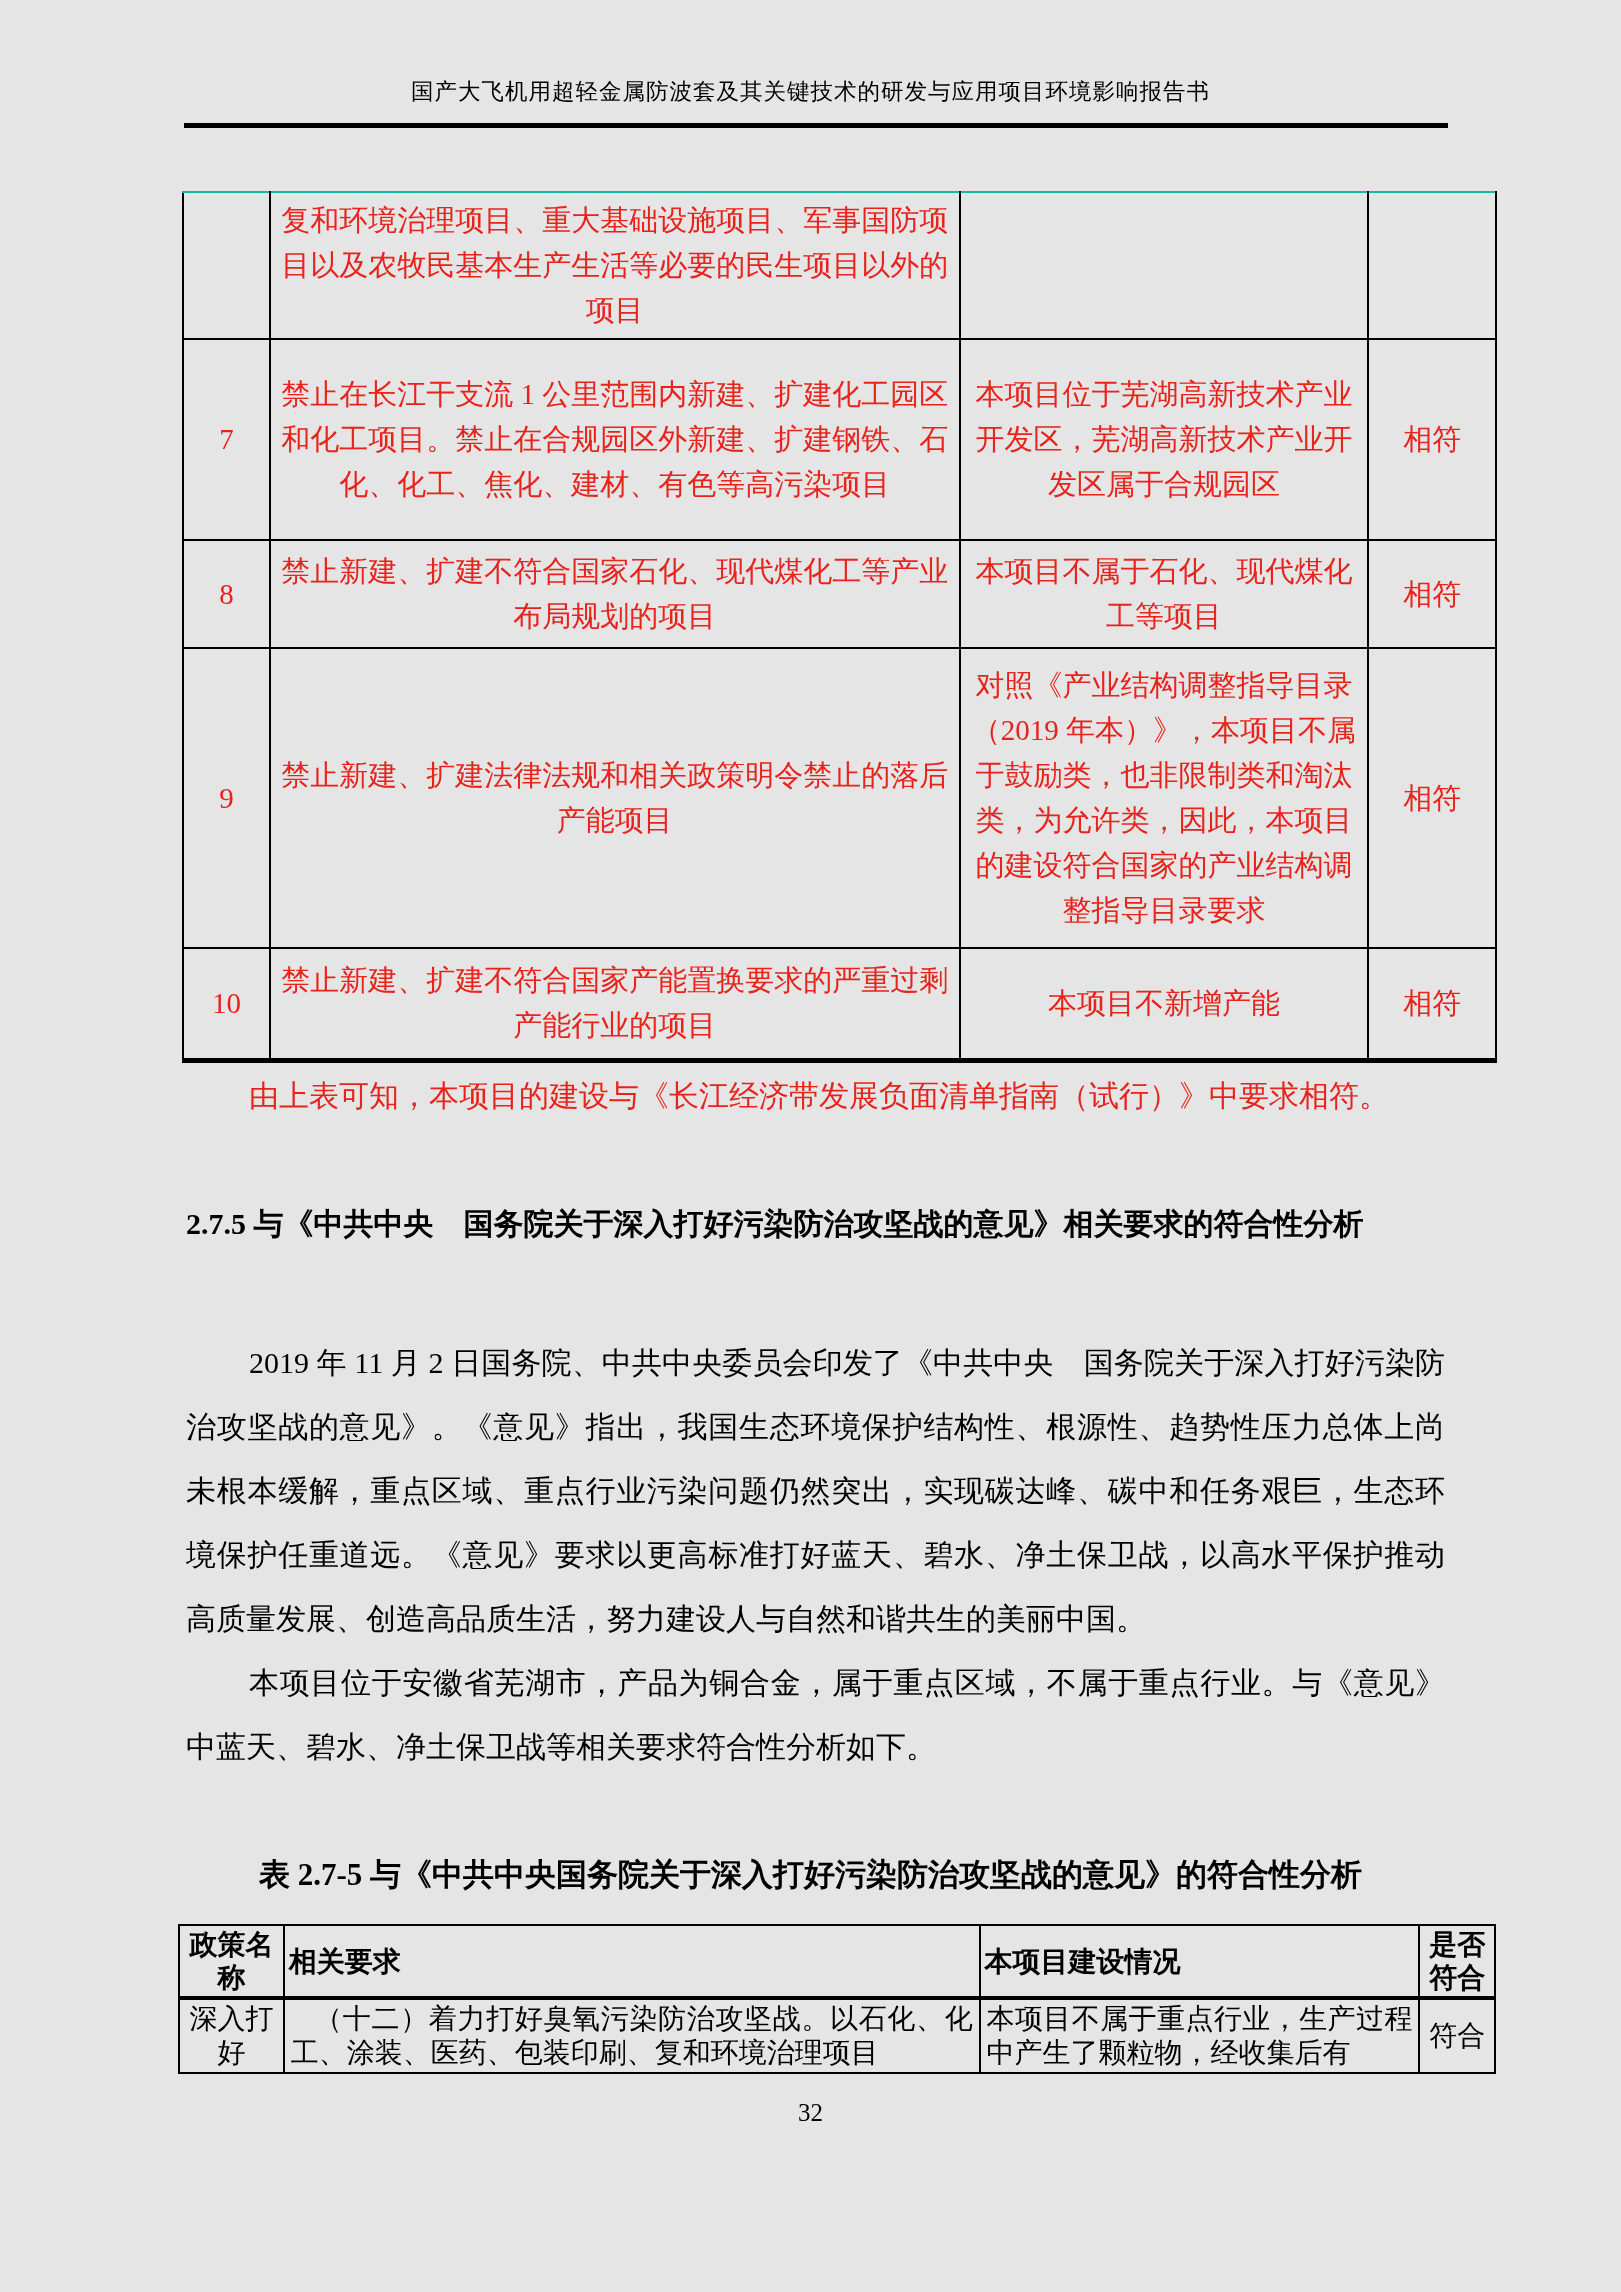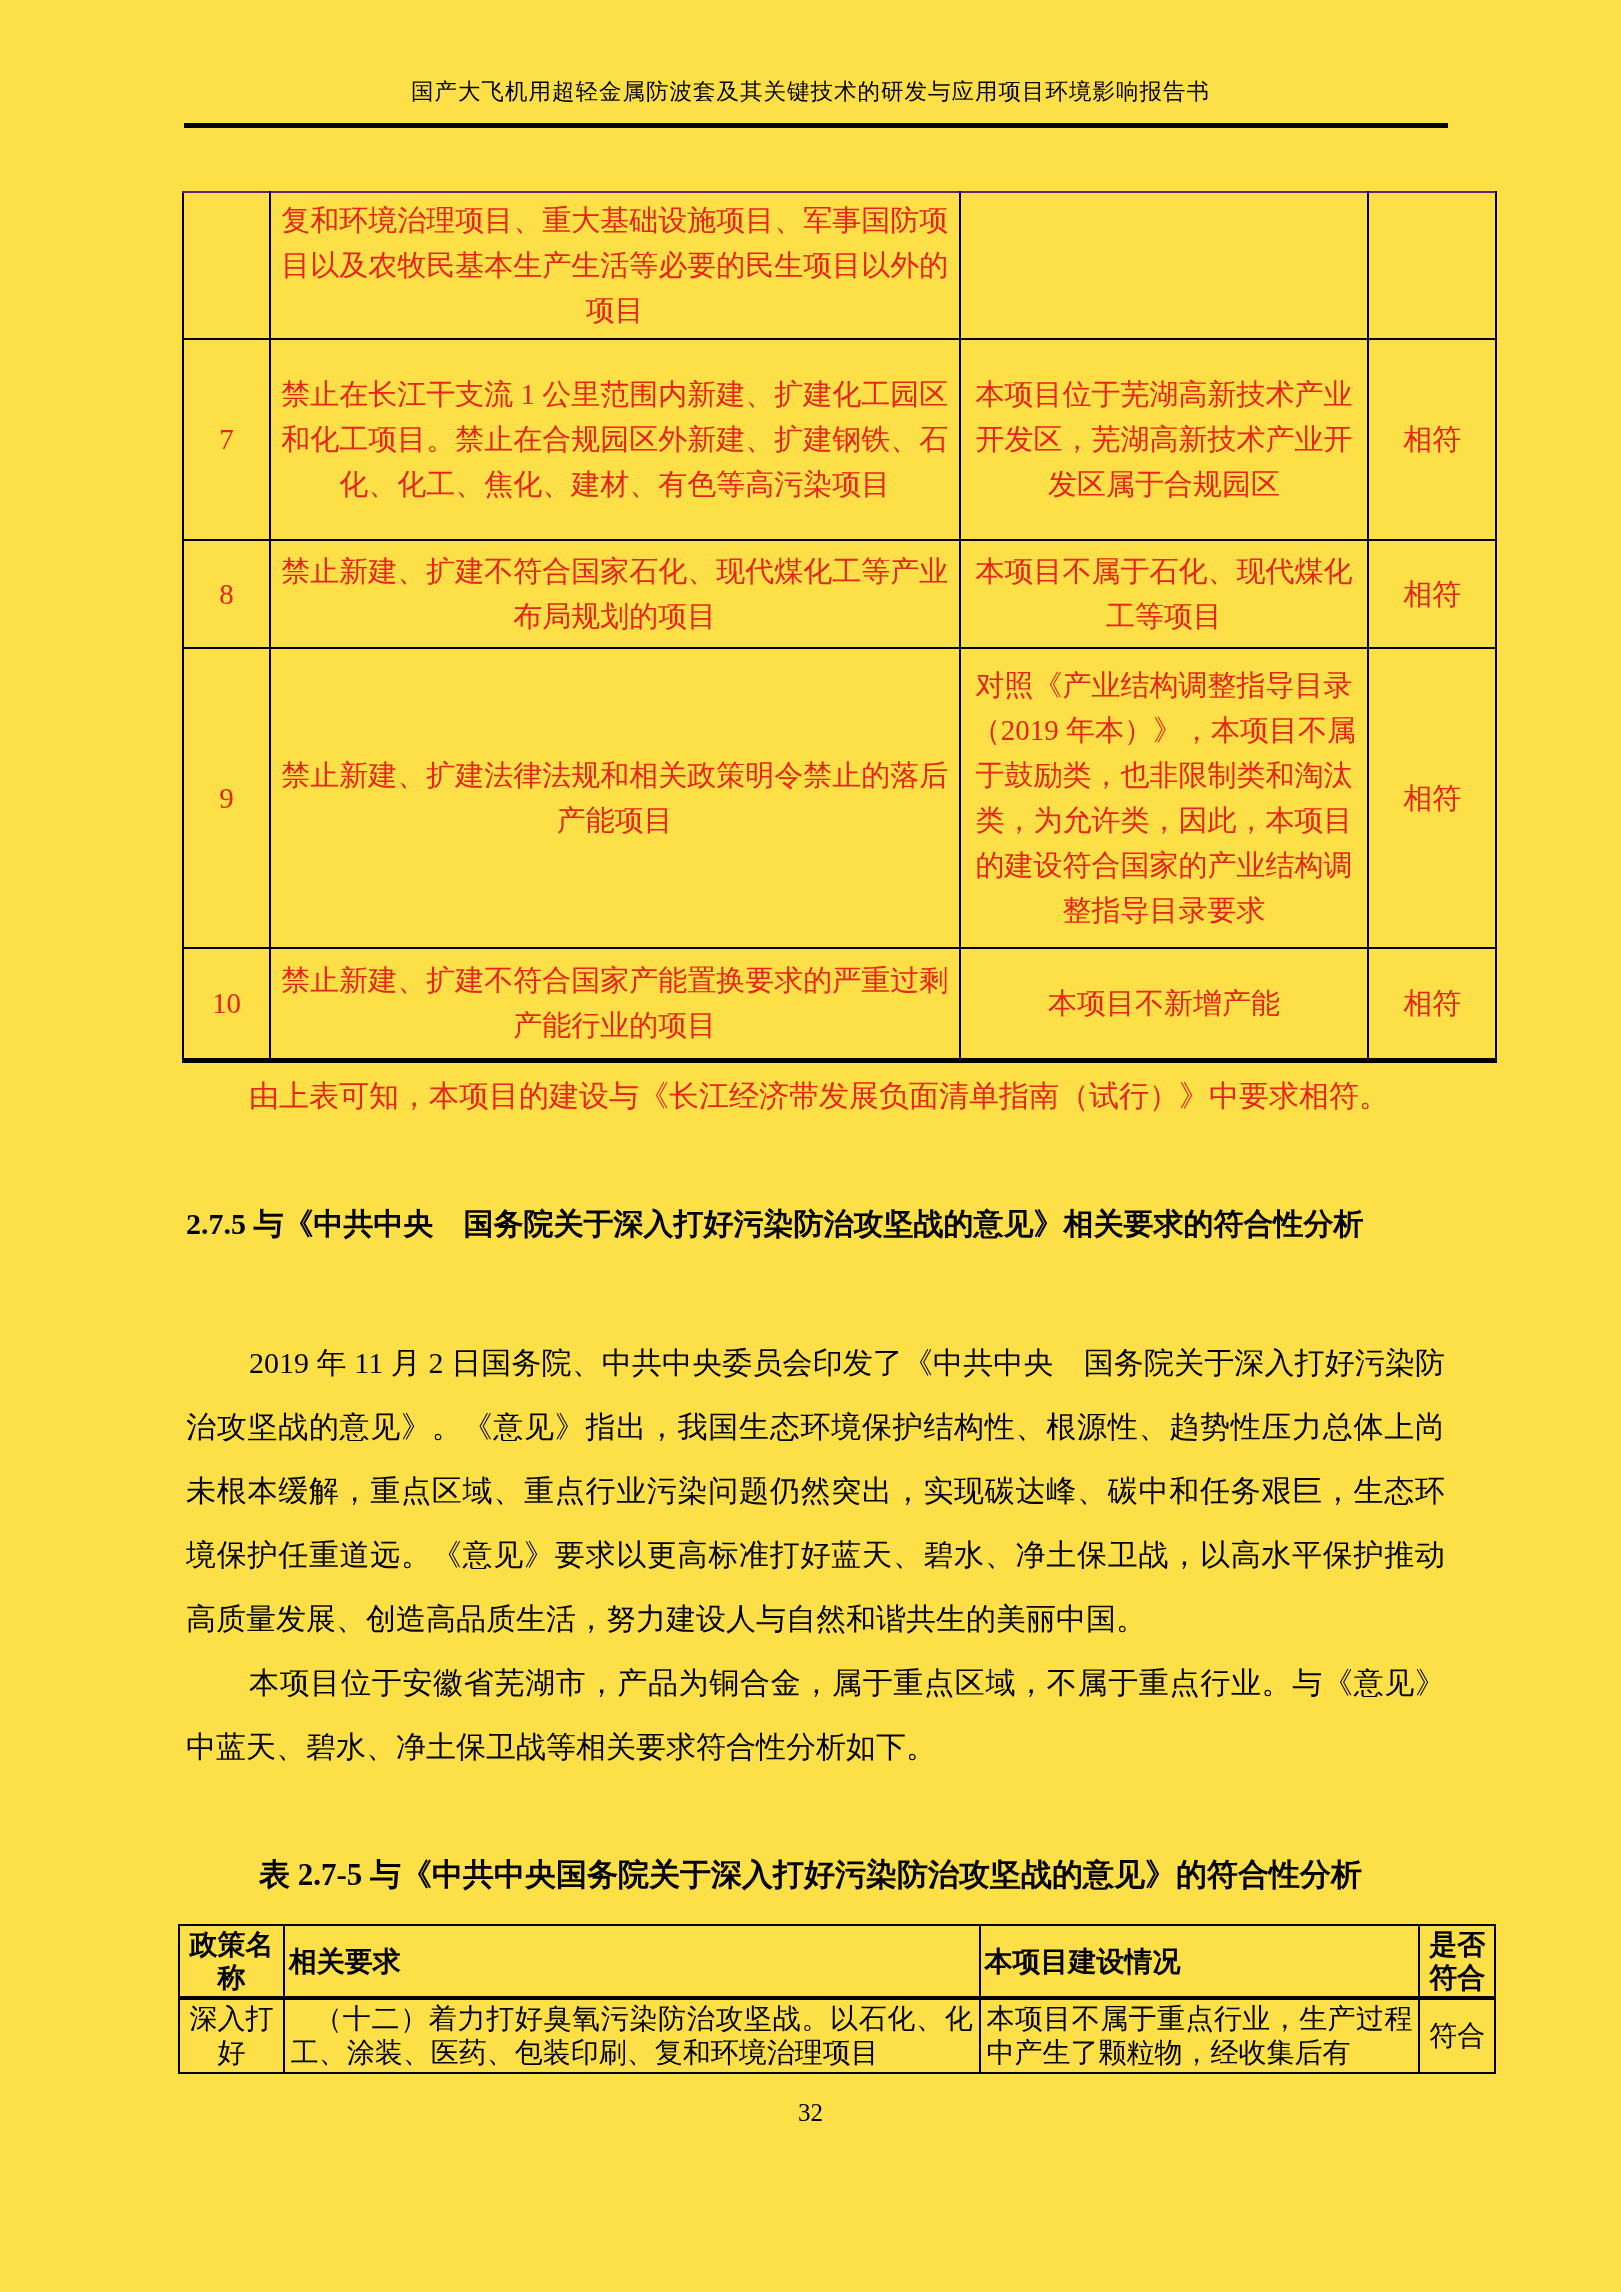--- a/index.html
+++ b/index.html
@@ -5,21 +5,21 @@
   html, body {
     margin: 0; padding: 0;
     background: #ffffff;
     font-family: "Liberation Serif", "DejaVu Serif", serif;
     color: #000000;
   }
   .page {
     position: relative;
     width: 1621px;
     height: 2293px;
-    background: #fde047;
+    background: #e5e5e5;
     overflow: hidden;
   }
   
   .header-title {
     position: absolute;
     left: 0; top: 76px; width: 100%;
     text-align: center;
     font-size: 22.5px;
     letter-spacing: 1px;
     color: #000000;
@@ -41,21 +41,21 @@
     font-size: 29px;
     line-height: 45px;
   }
   .tbl1 td {
     border: 2px solid #000000;
     text-align: center;
     vertical-align: middle;
     padding: 2px 9.8px;
     overflow: hidden;
   }
-  .tbl1 tr.r0 td { border-top: 2px solid #701a75; }
+  .tbl1 tr.r0 td { border-top: 2px solid #14b8a6; }
   .tbl1 tr.last td { border-bottom: 5.9px solid #000000; }
   .tbl1 .c-no   { width: 81px;  padding: 2px 2px; }
   .tbl1 .c-req  { width: 668px; }
   .tbl1 .c-sit  { width: 387px; }
   .tbl1 .c-conf { width: 120px; padding: 2px 3px; }
   .tbl1 tr.r0 { height: 147px; }
   .tbl1 tr.r1 { height: 201px; }
   .tbl1 tr.r2 { height: 108px; }
   .tbl1 tr.r3 { height: 300px; }
   .tbl1 tr.r4 { height: 112px; margin-left: 22px; }

